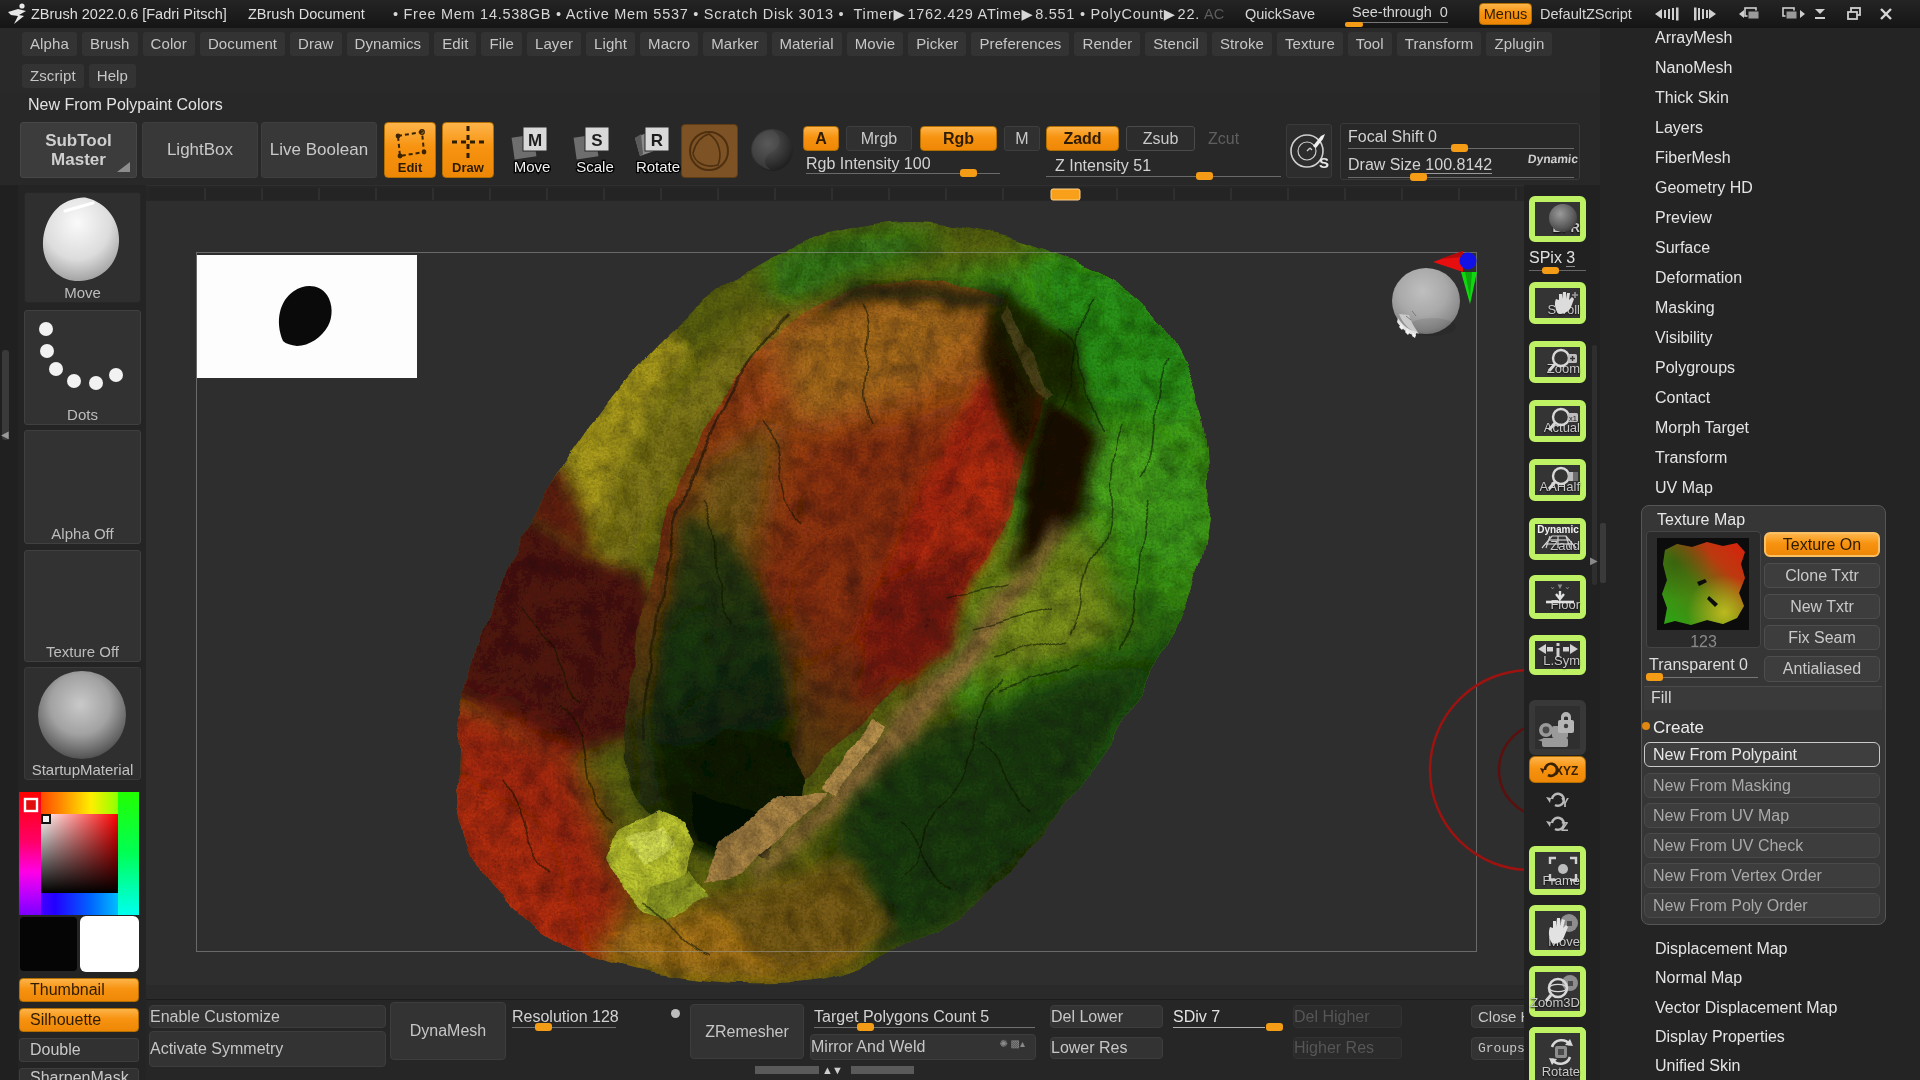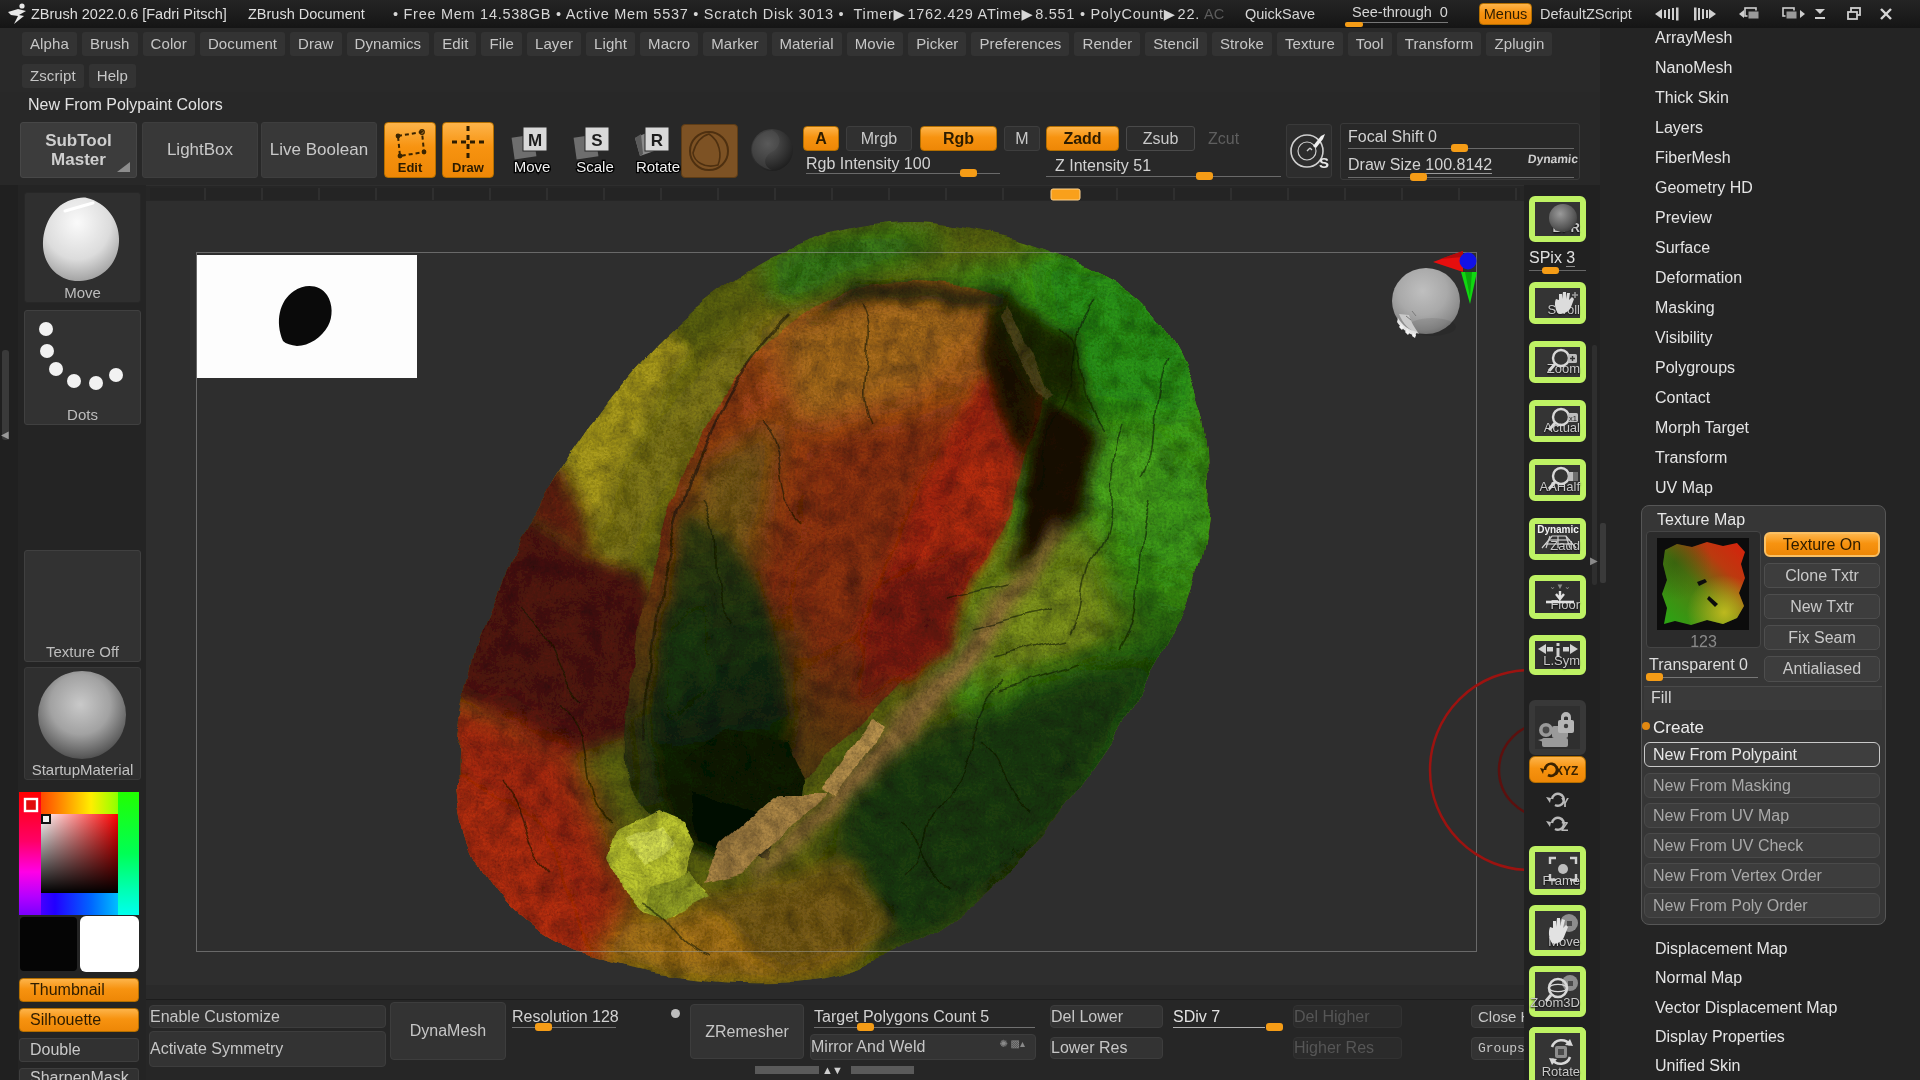--- a/index.html
+++ b/index.html
@@ -409,20 +409,23 @@
           <circle cx="22" cy="40" r="7"></circle>
           <circle cx="31" cy="58" r="7"></circle>
           <circle cx="49" cy="70" r="7"></circle>
           <circle cx="71" cy="72" r="7"></circle>
           <circle cx="91" cy="64" r="7"></circle>
         </g>
       </svg>
       <div class="abs" style="left:0;bottom:1px;width:100%;text-align:center;font-size:15px;color:#bdbdbd;">Dots</div>
     </div>
 
+    <div class="abs" style="left:24px;top:245px;width:117px;height:114px;background:#323232;border:1px solid #404040;border-radius:3px;">
+      <div class="abs" style="left:0;bottom:1px;width:100%;text-align:center;font-size:15px;color:#bdbdbd;">Alpha Off</div>
+    </div>
 
     <div class="abs" style="left:24px;top:365px;width:117px;height:112px;background:#323232;border:1px solid #404040;border-radius:3px;">
       <div class="abs" style="left:0;bottom:1px;width:100%;text-align:center;font-size:15px;color:#bdbdbd;">Texture Off</div>
     </div>
 
     <div class="abs" style="left:24px;top:482px;width:117px;height:113px;background:#2f2f2f;border:1px solid #3a3a3a;border-radius:3px;">
       <svg width="115" height="94" viewBox="0 0 115 94">
         <defs>
             <radialGradient id="smg" cx="48%" cy="38%" r="68%">
               <stop offset="0" stop-color="#c9c9c9"></stop>

